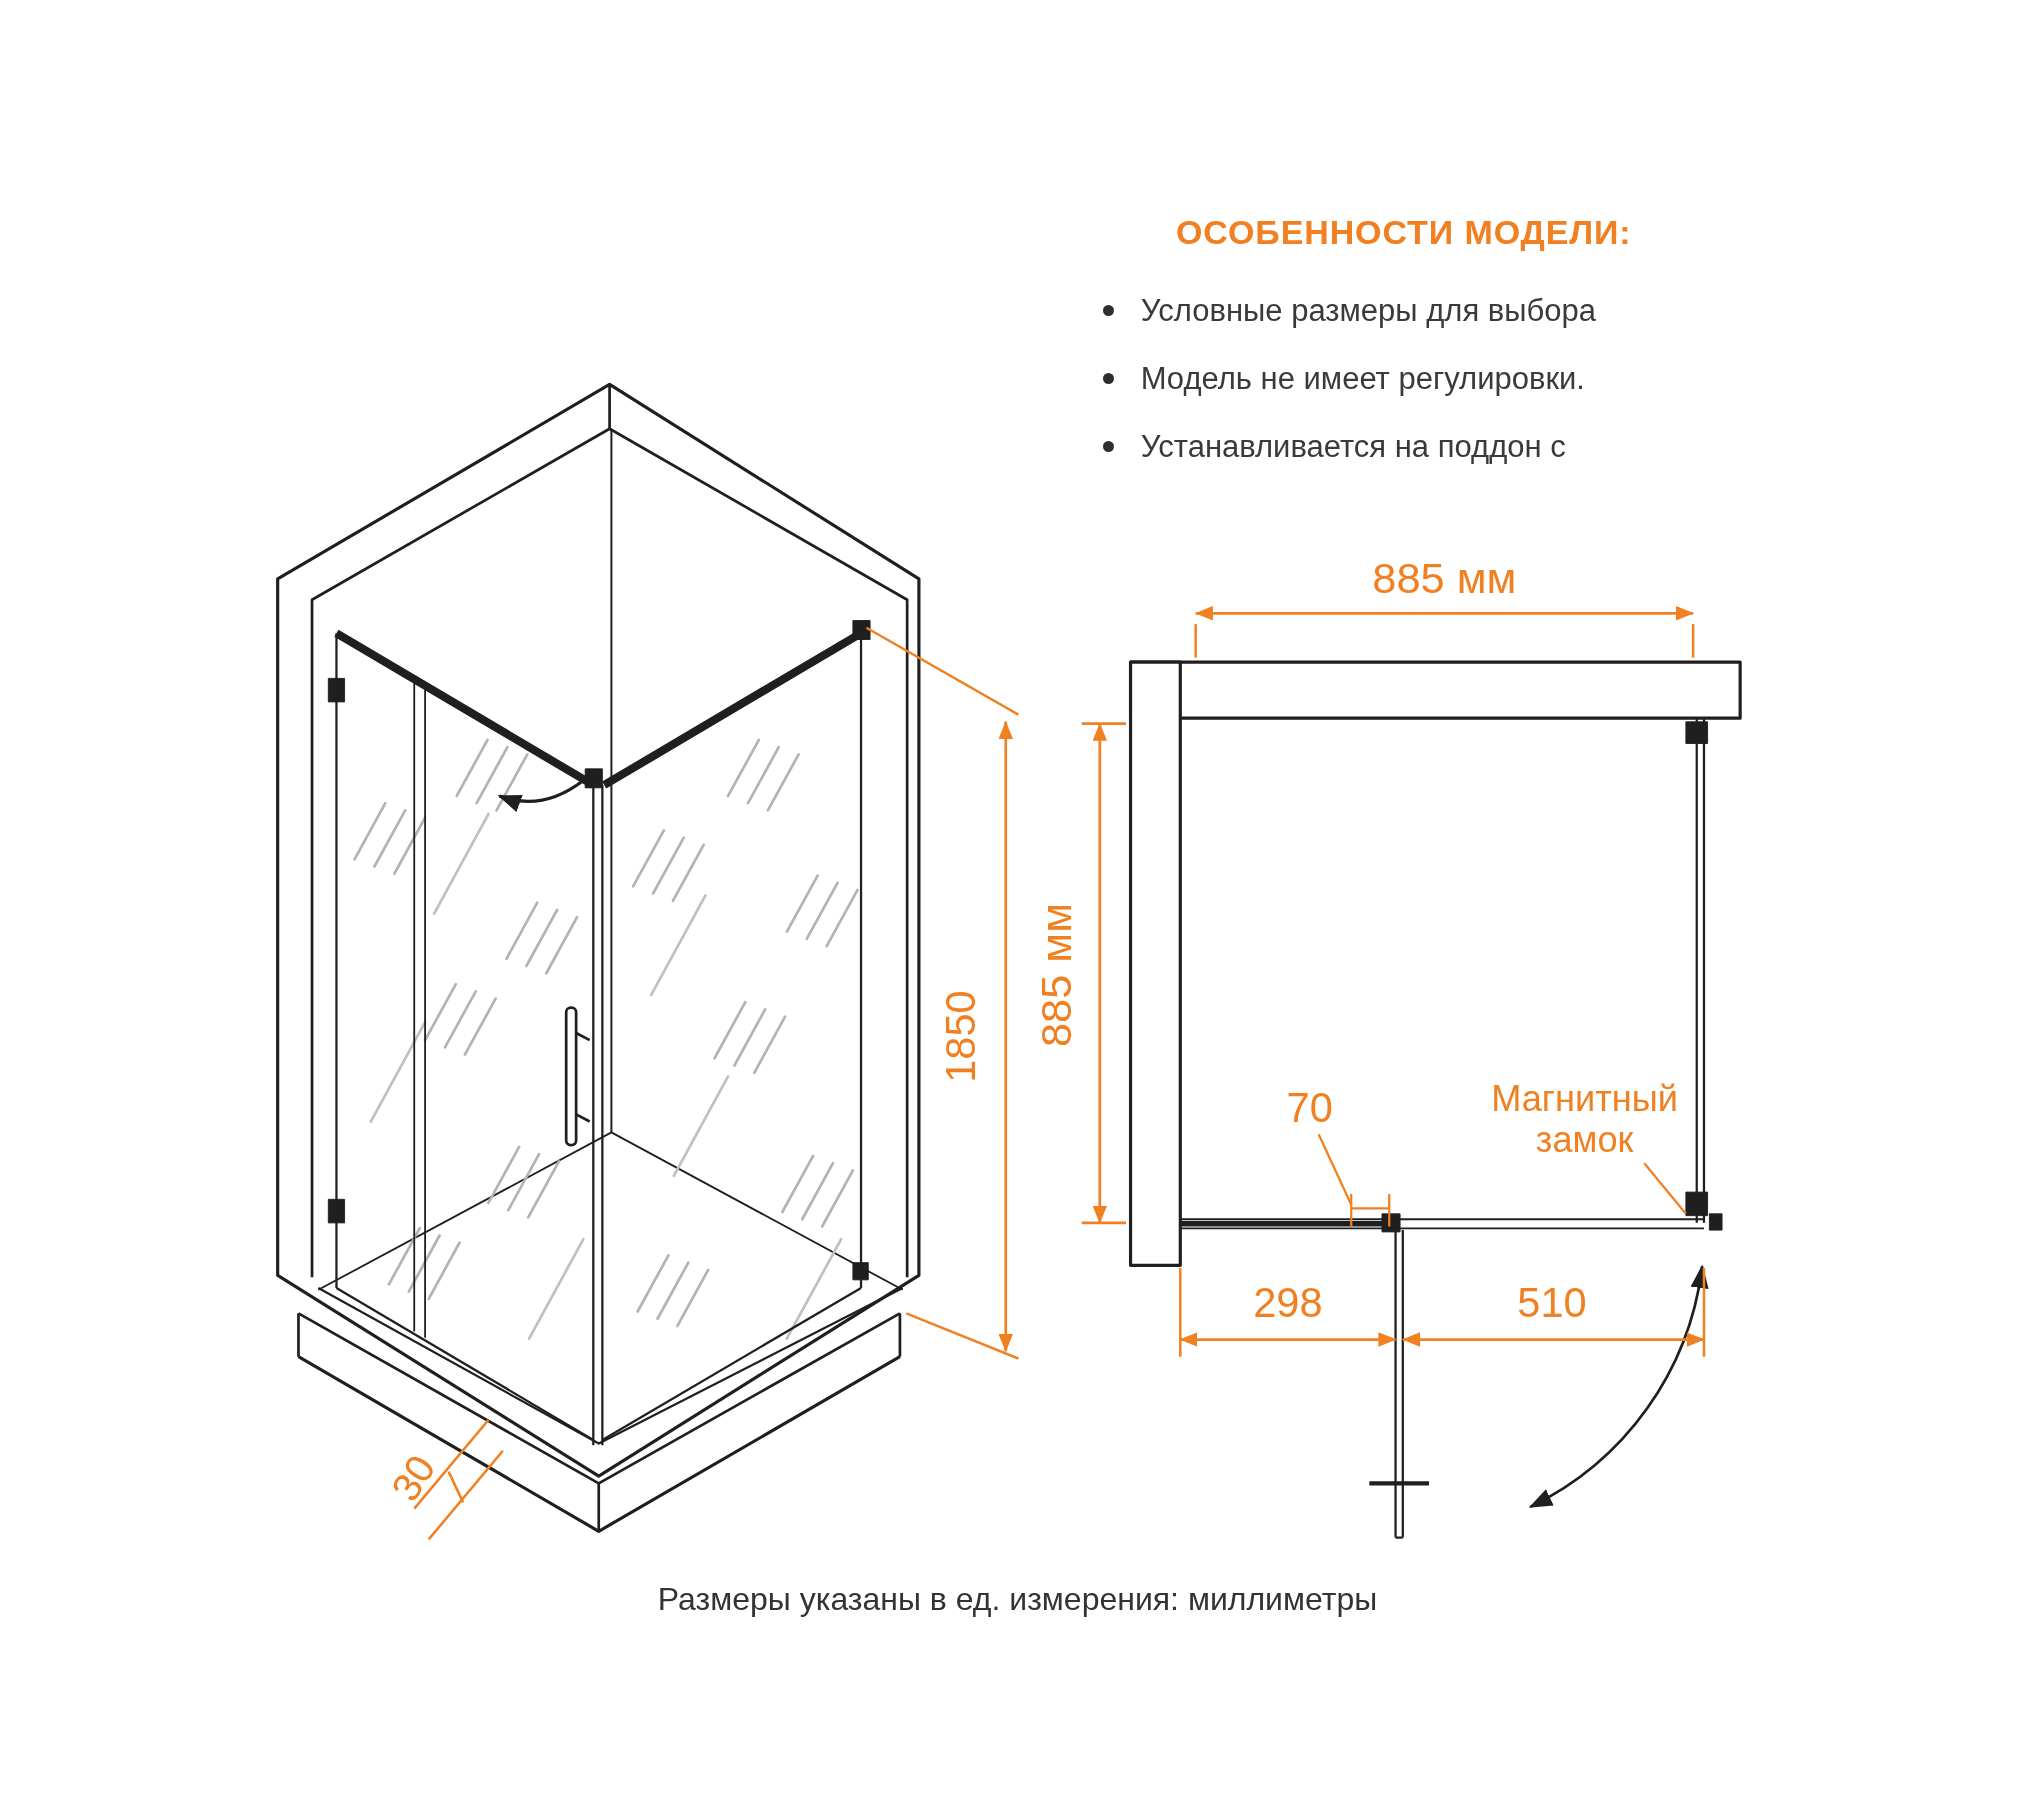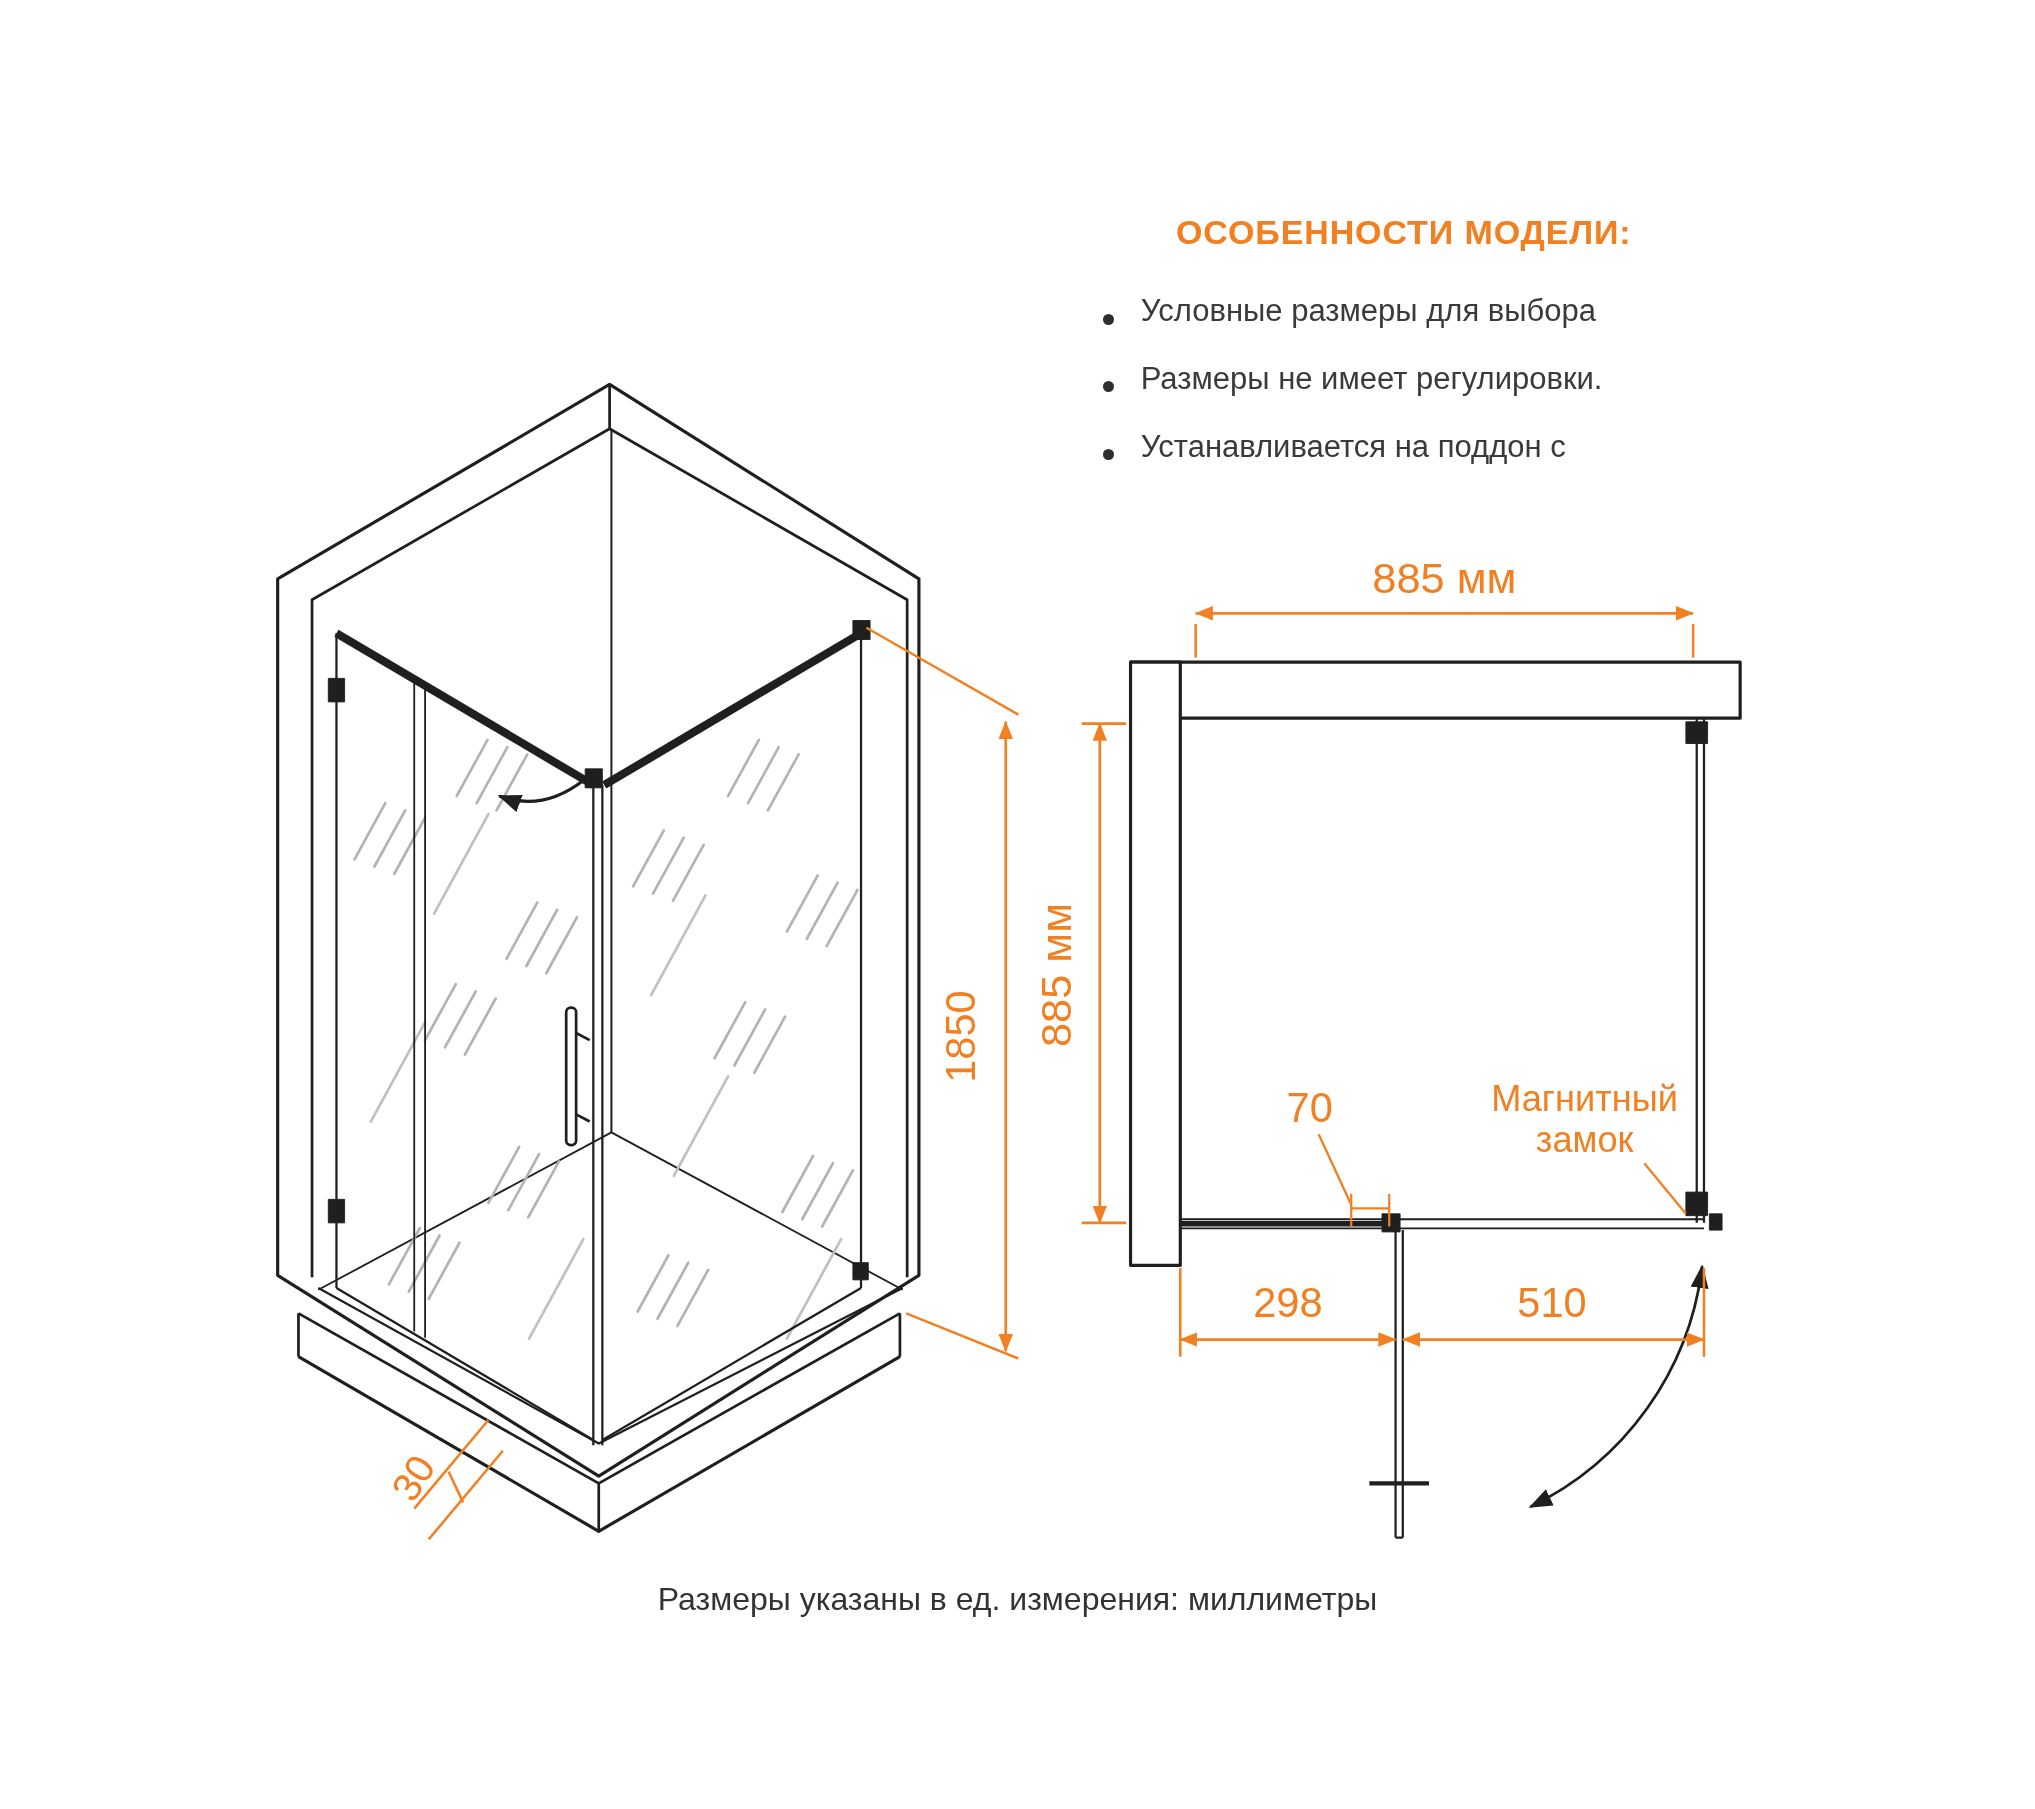--- a/index.html
+++ b/index.html
@@ -6,21 +6,21 @@
   *{ box-sizing:border-box; }
   html,body{ margin:0; padding:0; background:#fff; }
   .canvas{ position:relative; width:1860px; height:1809px; background:#fff;
            font-family:"Liberation Sans", sans-serif; overflow:hidden; }
   svg.art{ position:absolute; left:0; top:0; }
 
   .features{ position:absolute; left:1100px; top:213px; width:742px; }
   .features-title{ margin:0 0 38px 76px; font-size:34px; font-weight:700;
                    color:var(--accent); letter-spacing:0.9px; }
   .features-list{ list-style:none; margin:0; padding:0; }
-  .feature-item{ display:flex; align-items:center; margin-bottom:25px;
+  .feature-item{ display:flex; align-items:flex-start; margin-bottom:25px;
                  font-size:31px; line-height:1.38; color:var(--text); }
   .bullet-dot{ flex:none; width:11px; height:11px; border-radius:50%;
                background:#2e2e2e; margin:15.4px 27px 0 2.7px; }
   .feature-line{ display:block; }
 
   .units-note{ position:absolute; left:0; top:1581px; width:2035px;
                text-align:center; font-size:32px; color:#333; }
 
   text.dim{ fill:var(--accent); }
   .fs48{ font-size:48px; } .fs46{ font-size:46px; }
@@ -36,21 +36,21 @@
     <ul class="features-list">
       <li class="feature-item">
         <span class="bullet-dot"></span>
         <span>
           <span class="feature-line">Условные размеры для выбора</span>
         </span>
       </li>
       <li class="feature-item">
         <span class="bullet-dot"></span>
         <span>
-          <span class="feature-line">Размеры не имеет регулировки.</span>
+          <span class="feature-line">Модель не имеет регулировки.</span>
         </span>
       </li>
       <li class="feature-item">
         <span class="bullet-dot"></span>
         <span>
           <span class="feature-line">Устанавливается на поддон с</span>
         </span>
       </li>
     </ul>
   </section>

